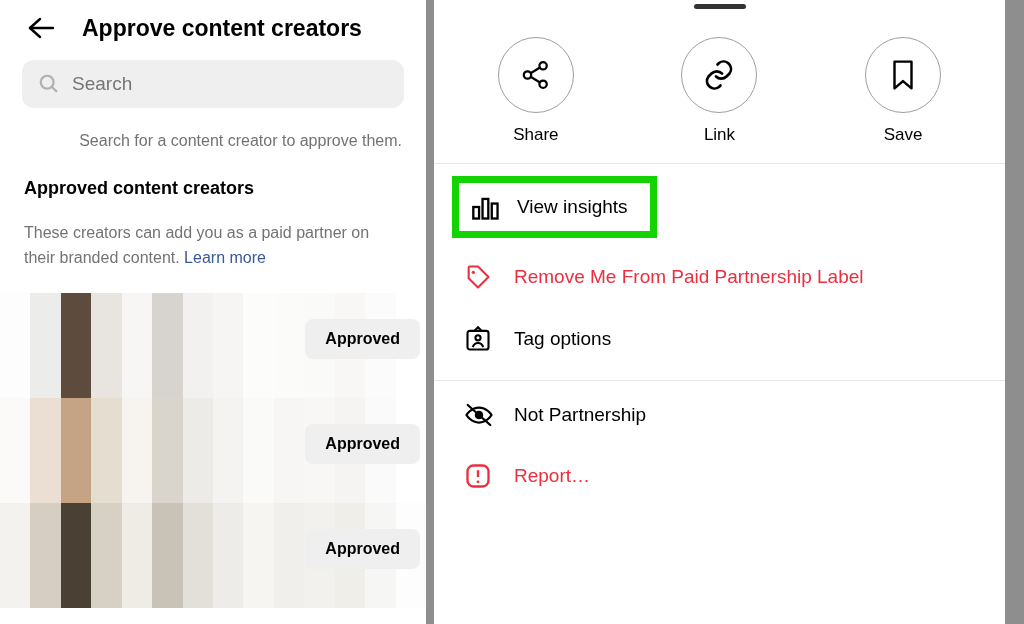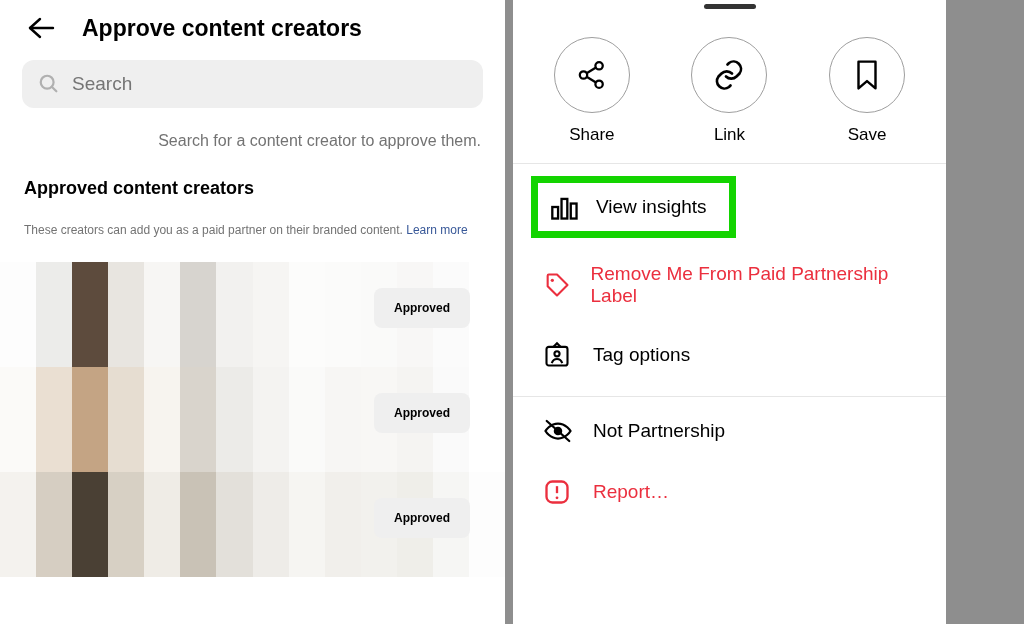--- a/index.html
+++ b/index.html
@@ -1,40 +1,40 @@
 <!DOCTYPE html>
 <html><head>
 <meta charset="utf-8">
 <style>
   * { box-sizing: border-box; margin: 0; padding: 0; }
   html, body { width: 1024px; height: 624px; font-family: -apple-system, "Helvetica Neue", Arial, sans-serif; overflow: hidden; }
   body { display: flex; background: #8e8e8e; }
   .pane { background: #fff; height: 624px; overflow: hidden; }
-  .left  { width: 505px; }
-  .right { width: 433px; margin-left: 8px; }
+  .left  { width: 426px; }
+  .right { width: 571px; margin-left: 8px; }
 
   
   .l-header { display: flex; align-items: center; padding: 14px 24px 18px 24px; }
   .l-back { width: 34px; height: 28px; display: flex; align-items: center; justify-content: center; cursor: pointer; }
   .l-title { font-size: 23px; font-weight: 700; margin-left: 24px; color: #000; }
 
   .search-wrap { margin: 0 22px 22px 22px; background: #efefef; border-radius: 12px; height: 48px; display: flex; align-items: center; padding: 0 16px; }
   .search-icon { color: #b0b0b0; margin-right: 12px; }
   .search-input { flex: 1; border: none; background: transparent; font-size: 19px; color: #8e8e8e; outline: none; }
 
   .l-hint { padding: 0 24px; font-size: 16px; color: #737373; line-height: 1.4; text-align: right; }
   .l-sub  { padding: 26px 24px 0 24px; font-size: 18px; font-weight: 700; color: #000; }
-  .l-desc { padding: 22px 24px 0 24px; font-size: 12px; color: #737373; line-height: 1.55; }
+  .l-desc { padding: 22px 24px 0 24px; font-size: 16px; color: #737373; line-height: 1.55; }
   .l-learn { color: #385898; cursor: pointer; }
 
   .creator-list { margin-top: 22px; }
   .creator-row { position: relative; height: 105px; }
   .pixels { position: absolute; inset:0; display:grid; grid-template-columns: repeat(14, 1fr); }
   .pixels div { height:100%; }
-  .approve-btn { position: absolute; right: 35px; top: 26px; height: 40px; padding: 0 20px; background: #efefef; border: none; border-radius: 8px; font-size: 12px; font-weight: 600; color: #000; cursor: pointer; }
+  .approve-btn { position: absolute; right: 6px; top: 26px; height: 40px; padding: 0 20px; background: #efefef; border: none; border-radius: 8px; font-size: 16px; font-weight: 600; color: #000; cursor: pointer; }
 
   
   .top-strip { display:flex; justify-content:center; padding-top:4px;}
   .drag-bar { width:52px; height:5px; border-radius:3px; background:#333; }
   .actions-row { display: flex; justify-content: space-around; align-items: flex-start; padding: 28px 10px 18px 10px; border-bottom: 1px solid #e6e6e6; }
   .action-item { display: flex; flex-direction: column; align-items: center; cursor: pointer; }
   .action-circle { width: 76px; height: 76px; border: 1.5px solid #9e9e9e; border-radius: 50%; display: flex; align-items: center; justify-content: center; margin-bottom: 12px;}
   .action-label { font-size: 17px; color: #000; }
 
   .menu { padding: 0 0 0 0; }

